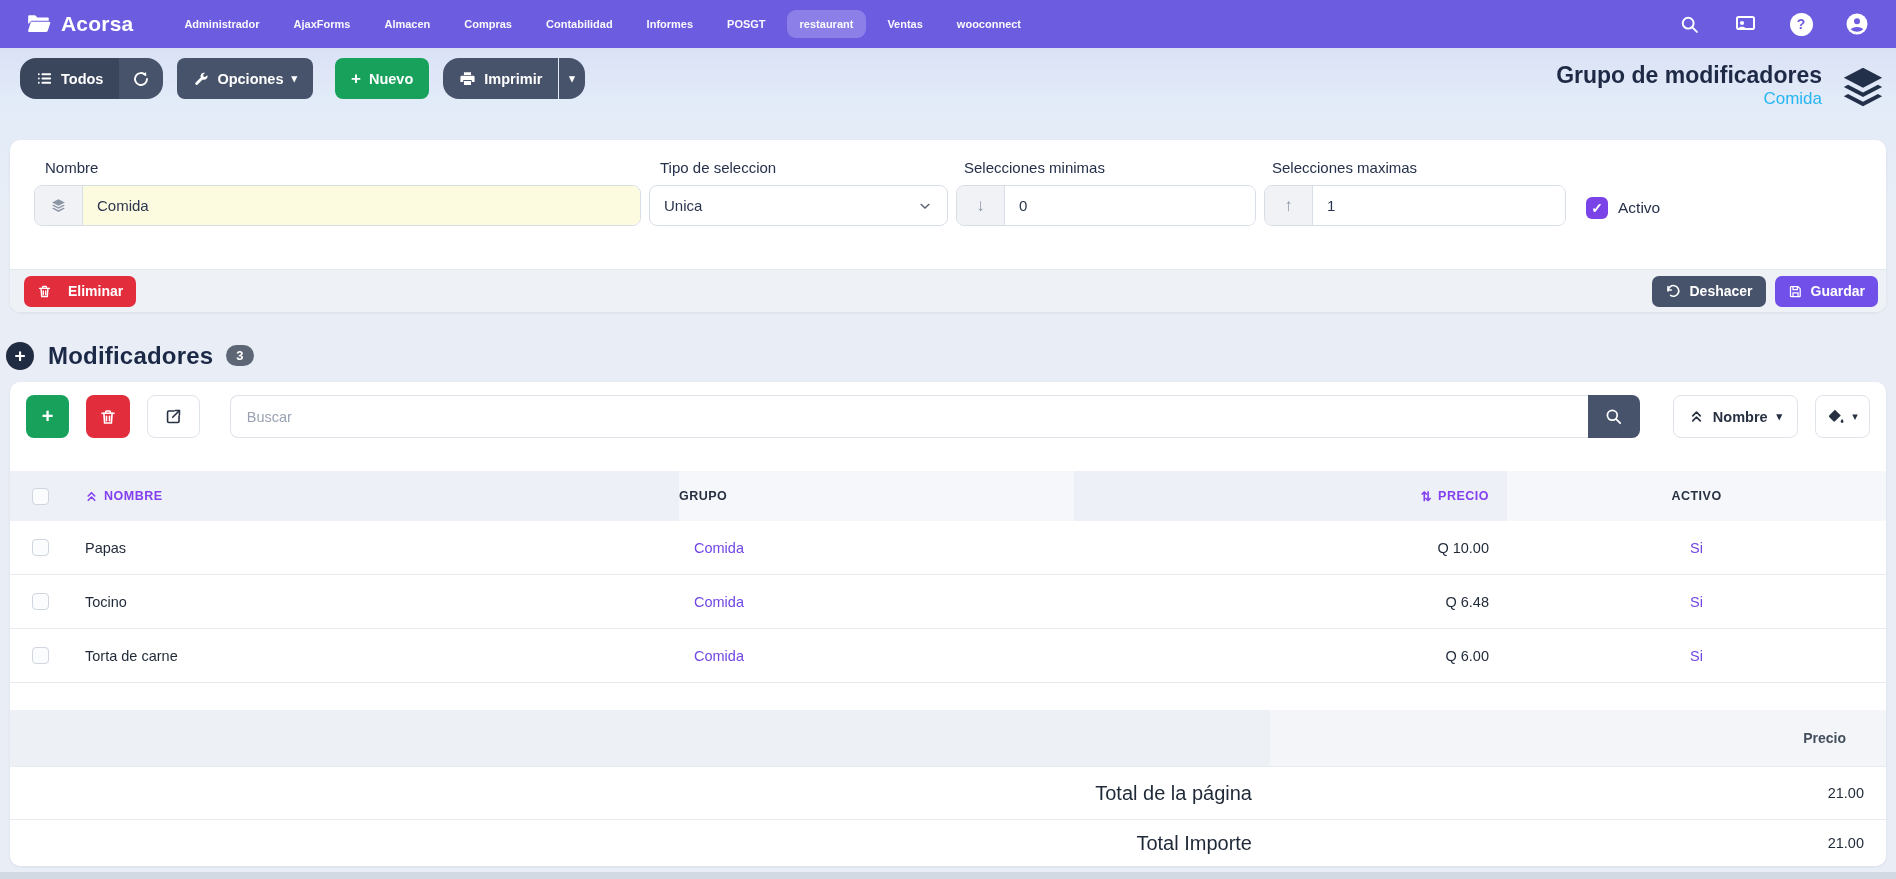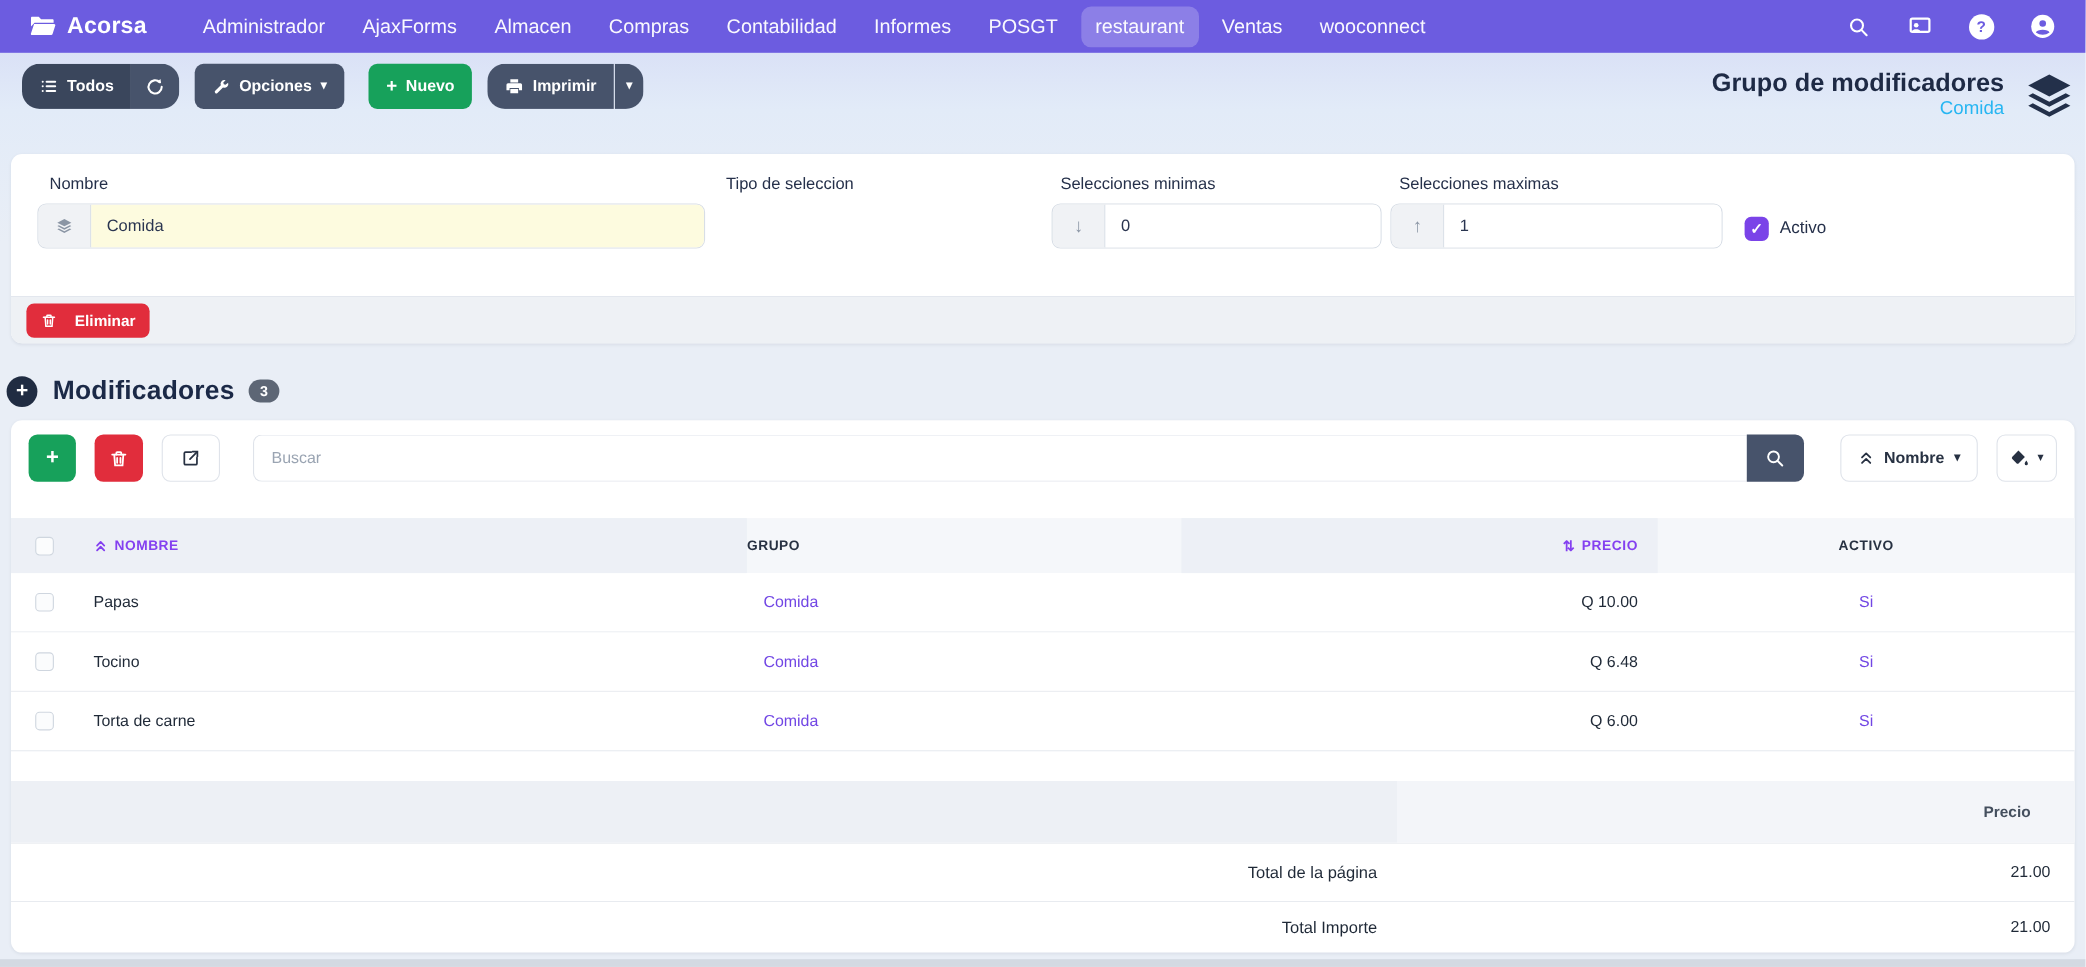--- a/index.html
+++ b/index.html
@@ -13,21 +13,21 @@
 
   
   .navbar {
     height:48px; background:#6c5ce0; display:flex; align-items:center;
     padding:0 26px; color:#fff;
   }
   .brand { display:flex; align-items:center; gap:9px; margin-right:38px; }
   .brand-name { font-size:21px; font-weight:bold; letter-spacing:.2px; }
   .nav-items { display:flex; align-items:center; gap:8px; }
   .nav-item {
-    font-size:18px; font-weight:400; color:rgba(255,255,255,.96);
+    font-size:11px; font-weight:700; color:rgba(255,255,255,.96);
     padding:8px 13px; border-radius:9px; cursor:pointer; white-space:nowrap;
   }
   .nav-item.active { background:rgba(255,255,255,.22); }
   .nav-right { margin-left:auto; display:flex; align-items:center; gap:30px; }
   .nav-icon-btn { width:26px; height:26px; display:flex; align-items:center; justify-content:center; cursor:pointer; }
   .circle-icon {
     width:23px; height:23px; border-radius:50%; background:#fff; color:#6c5ce0;
     display:flex; align-items:center; justify-content:center; font-size:14px; font-weight:bold;
   }
 
@@ -123,21 +123,21 @@
   .td-price { font-size:14.5px; color:#1f2937; text-align:right; padding-right:18px; }
   .td-active { font-size:14.5px; color:#7146e4; text-align:center; }
 
   .tfoot-band { margin-top:27px; height:56px; display:flex; }
   .band-left { width:1260px; background:#edf0f5; height:100%; }
   .band-right { flex:1; background:#f3f5f9; height:100%; display:flex; align-items:center;
                 justify-content:flex-end; padding-right:40px; font-size:14px; font-weight:600; color:#444f5e; }
   .total-row { display:flex; align-items:center; border-top:1px solid #e8ebf0; }
   .total-row.r1 { height:53px; }
   .total-row.r2 { height:47px; border-radius:0 0 10px 10px; }
-  .total-label { width:1260px; text-align:right; padding-right:18px; font-size:15px; color:#1f2937; }
+  .total-label { width:1260px; text-align:right; padding-right:18px; font-size:20px; color:#1f2937; }
   .total-value { flex:1; text-align:right; padding-right:22px; font-size:14.5px; color:#1f2937; }
 
   .bottom-strip { position:absolute; left:0; bottom:0; width:100%; height:7px; background:#d3d9e2; }
 </style>
 </head>
 <body>
 
 <div class="navbar">
   <div class="brand">
     <svg class="ic" width="26" height="26" viewBox="0 0 24 24" fill="#fff">
@@ -256,20 +256,26 @@
               <path d="M12 3 21 7.7 12 12.4 3 7.7z"></path>
               <path d="M3 12l9 4.7 9-4.7-2-1-7 3.6-7-3.6z"></path>
               <path d="M3 16.2 12 21l9-4.8-2-1-7 3.6-7-3.6z"></path>
             </svg>
           </span>
           <input style="background: rgb(253, 251, 223);" value="Comida">
         </div>
       </div>
       <div class="field w-tipo">
         <span class="field-label">Tipo de seleccion</span>
+        <div class="select-box">
+          <span>Unica</span>
+          <svg class="ic chev" width="16" height="16" viewBox="0 0 24 24" fill="none" stroke="currentColor" stroke-width="2" stroke-linecap="round">
+            <polyline points="6 9.5 12 15 18 9.5"></polyline>
+          </svg>
+        </div>
       </div>
       <div class="field w-min">
         <span class="field-label" style="margin-left:8px;">Selecciones minimas</span>
         <div class="input-group">
           <span class="input-prefix">
               <span>↓</span>
             </span>
           <input value="0" style="">
         </div>
       </div>
@@ -293,20 +299,37 @@
   <div class="form-footer">
     <button class="btn btn-red">
       <svg class="ic" width="15" height="15" viewBox="0 0 24 24" fill="none" stroke="#fff" stroke-width="2.2" stroke-linecap="round">
         <path d="M4 7h16"></path>
           <path d="M9 7V5a1 1 0 0 1 1-1h4a1 1 0 0 1 1 1v2"></path>
           <path d="M6.5 7l1 13h9l1-13"></path>
           <path d="M10 11v6M14 11v6"></path>
       </svg>
       <span>Eliminar</span>
     </button>
+    <span class="footer-right">
+      <button class="btn btn-slate">
+        <svg class="ic" width="16" height="16" viewBox="0 0 24 24" fill="none" stroke="#fff" stroke-width="2.4" stroke-linecap="round">
+          <path d="M4.5 5.5v5h5"></path>
+            <path d="M4.8 10.3a8 8 0 1 1 2.2 7.4" transform="rotate(-12 12 12)"></path>
+        </svg>
+        <span>Deshacer</span>
+      </button>
+      <button class="btn btn-purple">
+        <svg class="ic" width="15" height="15" viewBox="0 0 24 24" fill="none" stroke="#fff" stroke-width="2">
+          <path d="M5 4h11l3.5 3.5V19a1 1 0 0 1-1 1H5a1 1 0 0 1-1-1V5a1 1 0 0 1 1-1z"></path>
+          <path d="M8 4v5h7V4"></path>
+            <path d="M8 20v-6h8v6"></path>
+        </svg>
+        <span>Guardar</span>
+      </button>
+    </span>
   </div>
 </div>
 
 <div class="section-head">
   <span class="plus-circle">
       <span>+</span>
     </span>
   <span class="section-title">Modificadores</span>
   <span class="count-badge">3</span>
 </div>

